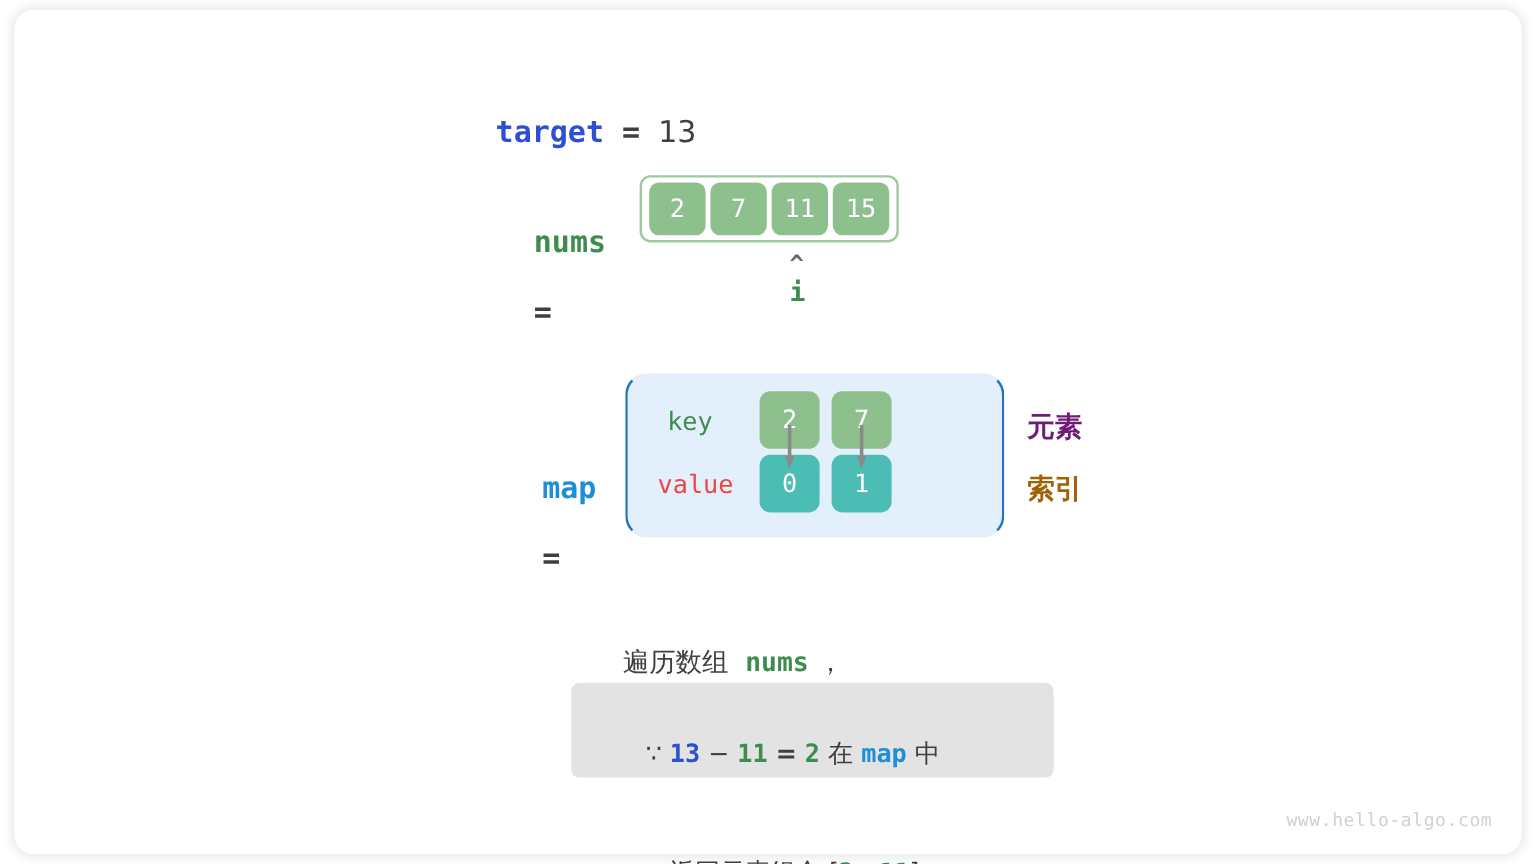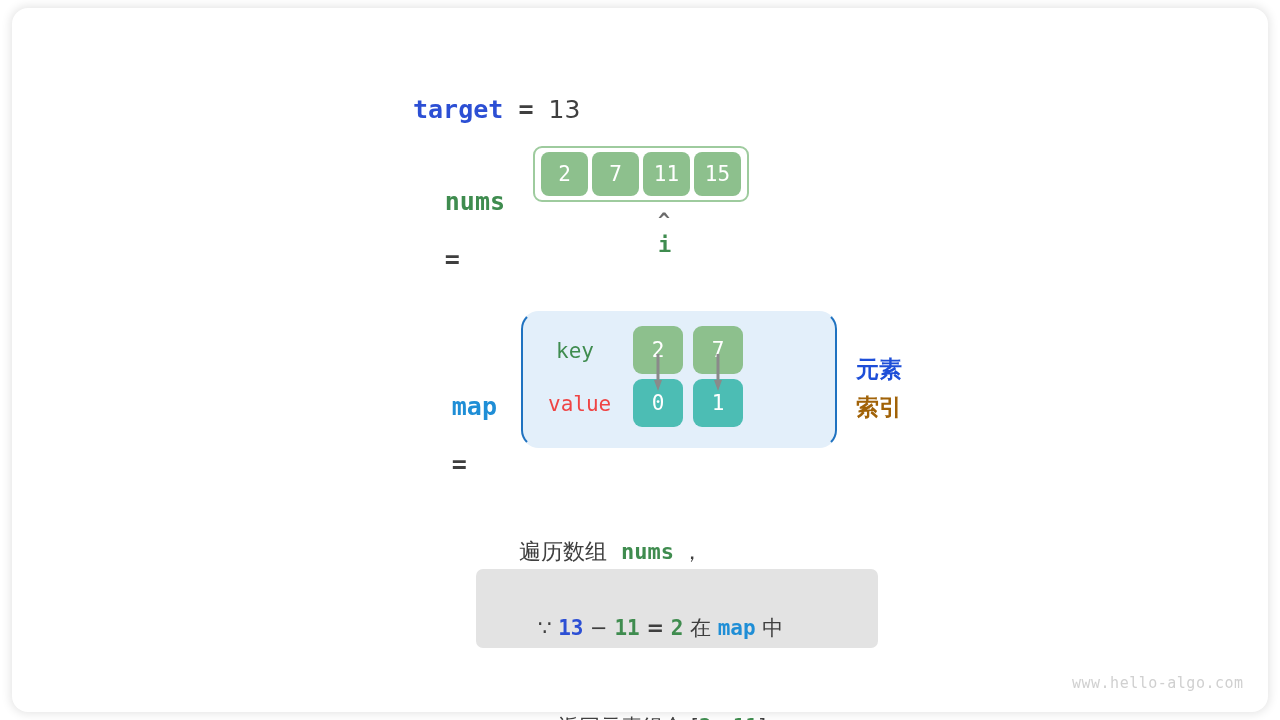--- a/index.html
+++ b/index.html
@@ -189,21 +189,21 @@
   }
 
   
   .legend {
     position: absolute;
     left: 856px;
     font-size: 23px;
     font-weight: bold;
     font-family: "DejaVu Sans", sans-serif;
   }
-  .legend.elem { top: 354px; color: #1d4ed8; }
+  .legend.elem { top: 340px; color: #701a75; }
   .legend.idx  { top: 392px; color: #a16207; }
 
   
   .caption {
     position: absolute;
     left: 491px;
     top: 512px;
     font-size: 22px;
     color: #3f3f3f;
     white-space: pre;

